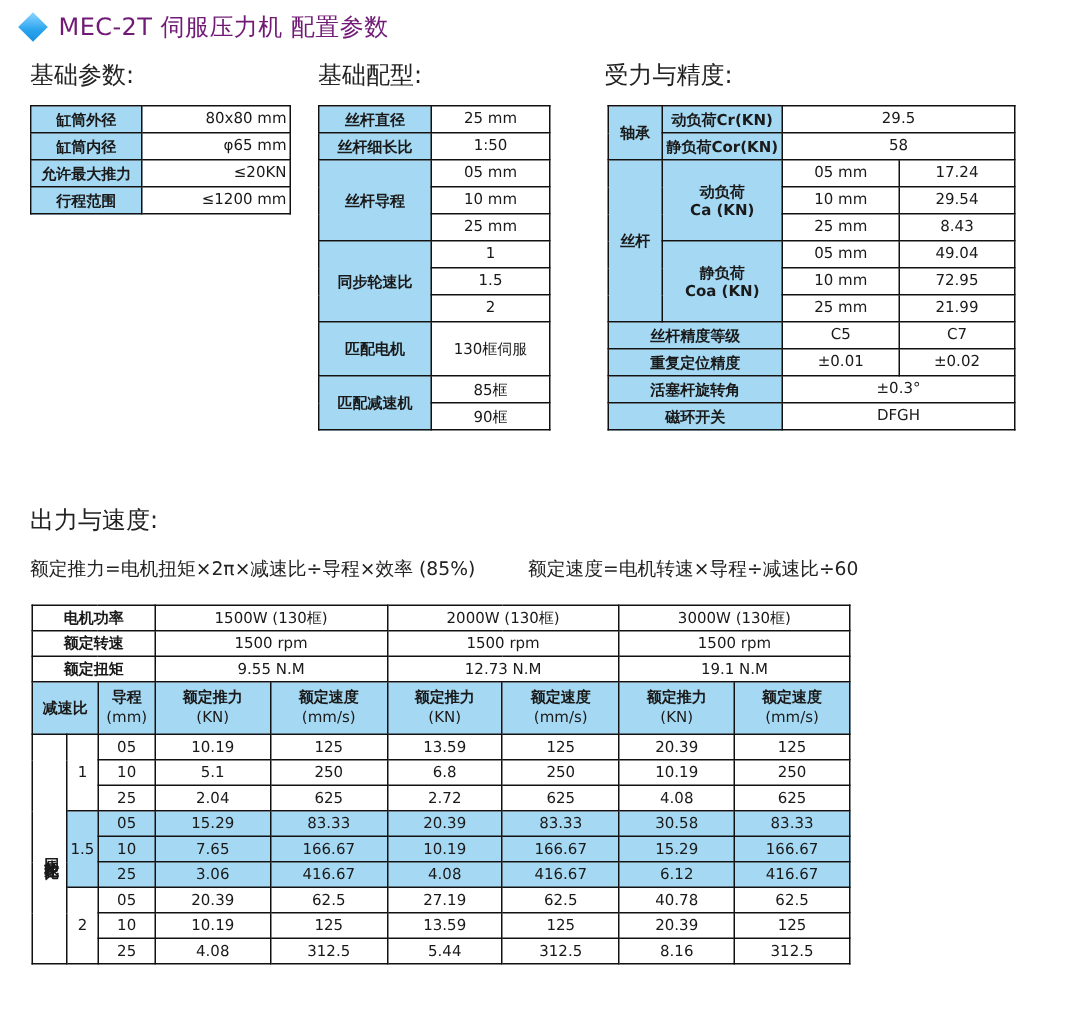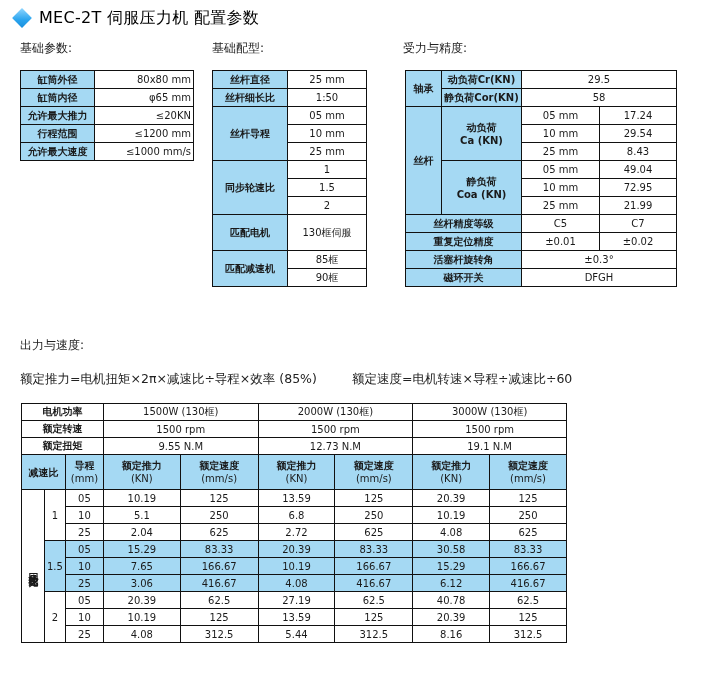--- a/index.html
+++ b/index.html
@@ -1,23 +1,23 @@
 <!DOCTYPE html>
 <html><head>
 <meta charset="utf-8">
 <style>
   * { box-sizing: border-box; margin: 0; padding: 0; }
   html, body { width: 724px; height: 689px; background: #ffffff; overflow: hidden; }
   body { position: relative; font-family: "DejaVu Sans", "Liberation Sans", sans-serif; color: #1a1a1a; }
 
   .title { position: absolute; left: 12px; top: 6px; height: 24px; display: flex; align-items: center; }
   .diamond { width: 14px; height: 14px; transform: rotate(45deg); background: linear-gradient(135deg, #8fd6ff 0%, #2aa4ee 60%, #1a8fdc 100%); margin: 0 10px 0 3px; }
-  .title-text { font-size: 16px; color: #000000; letter-spacing: 0.3px; }
-
-  .sec-label { position: absolute; font-size: 12px; color: #222; }
+  .title-text { font-size: 16px; color: #701a75; letter-spacing: 0.3px; }
+
+  .sec-label { position: absolute; font-size: 16px; color: #222; }
 
   table { border-collapse: collapse; position: absolute; font-size: 10px; }
   td { border: 1px solid #111; text-align: center; vertical-align: middle; padding: 0 2px; white-space: nowrap; }
   td.h { background: #a5d9f3; font-weight: bold; font-size: 10px; }
   td.v { background: #fff; }
   td.l { text-align: right; padding-left: 5px; }
   tr.blue td { background: #a5d9f3; }
 
   #t1 { left: 20px; top: 70px; width: 174px; }
   #t1 td { height: 18px; }
@@ -60,24 +60,20 @@
         <td class="h">缸筒内径</td>
         <td class="v l">φ65 mm</td>
       </tr>
       <tr>
         <td class="h">允许最大推力</td>
         <td class="v l">≤20KN</td>
       </tr>
       <tr>
         <td class="h">行程范围</td>
         <td class="v l">≤1200 mm</td>
-      </tr>
-      <tr>
-        <td class="h">允许最大速度</td>
-        <td class="v l">≤1000 mm/s</td>
       </tr>
     </tbody>
 </table>
 
 <table id="t2">
   <tbody>
       <tr>
     <td class="h">丝杆直径</td>
     <td class="v">25 mm</td>
   </tr>

